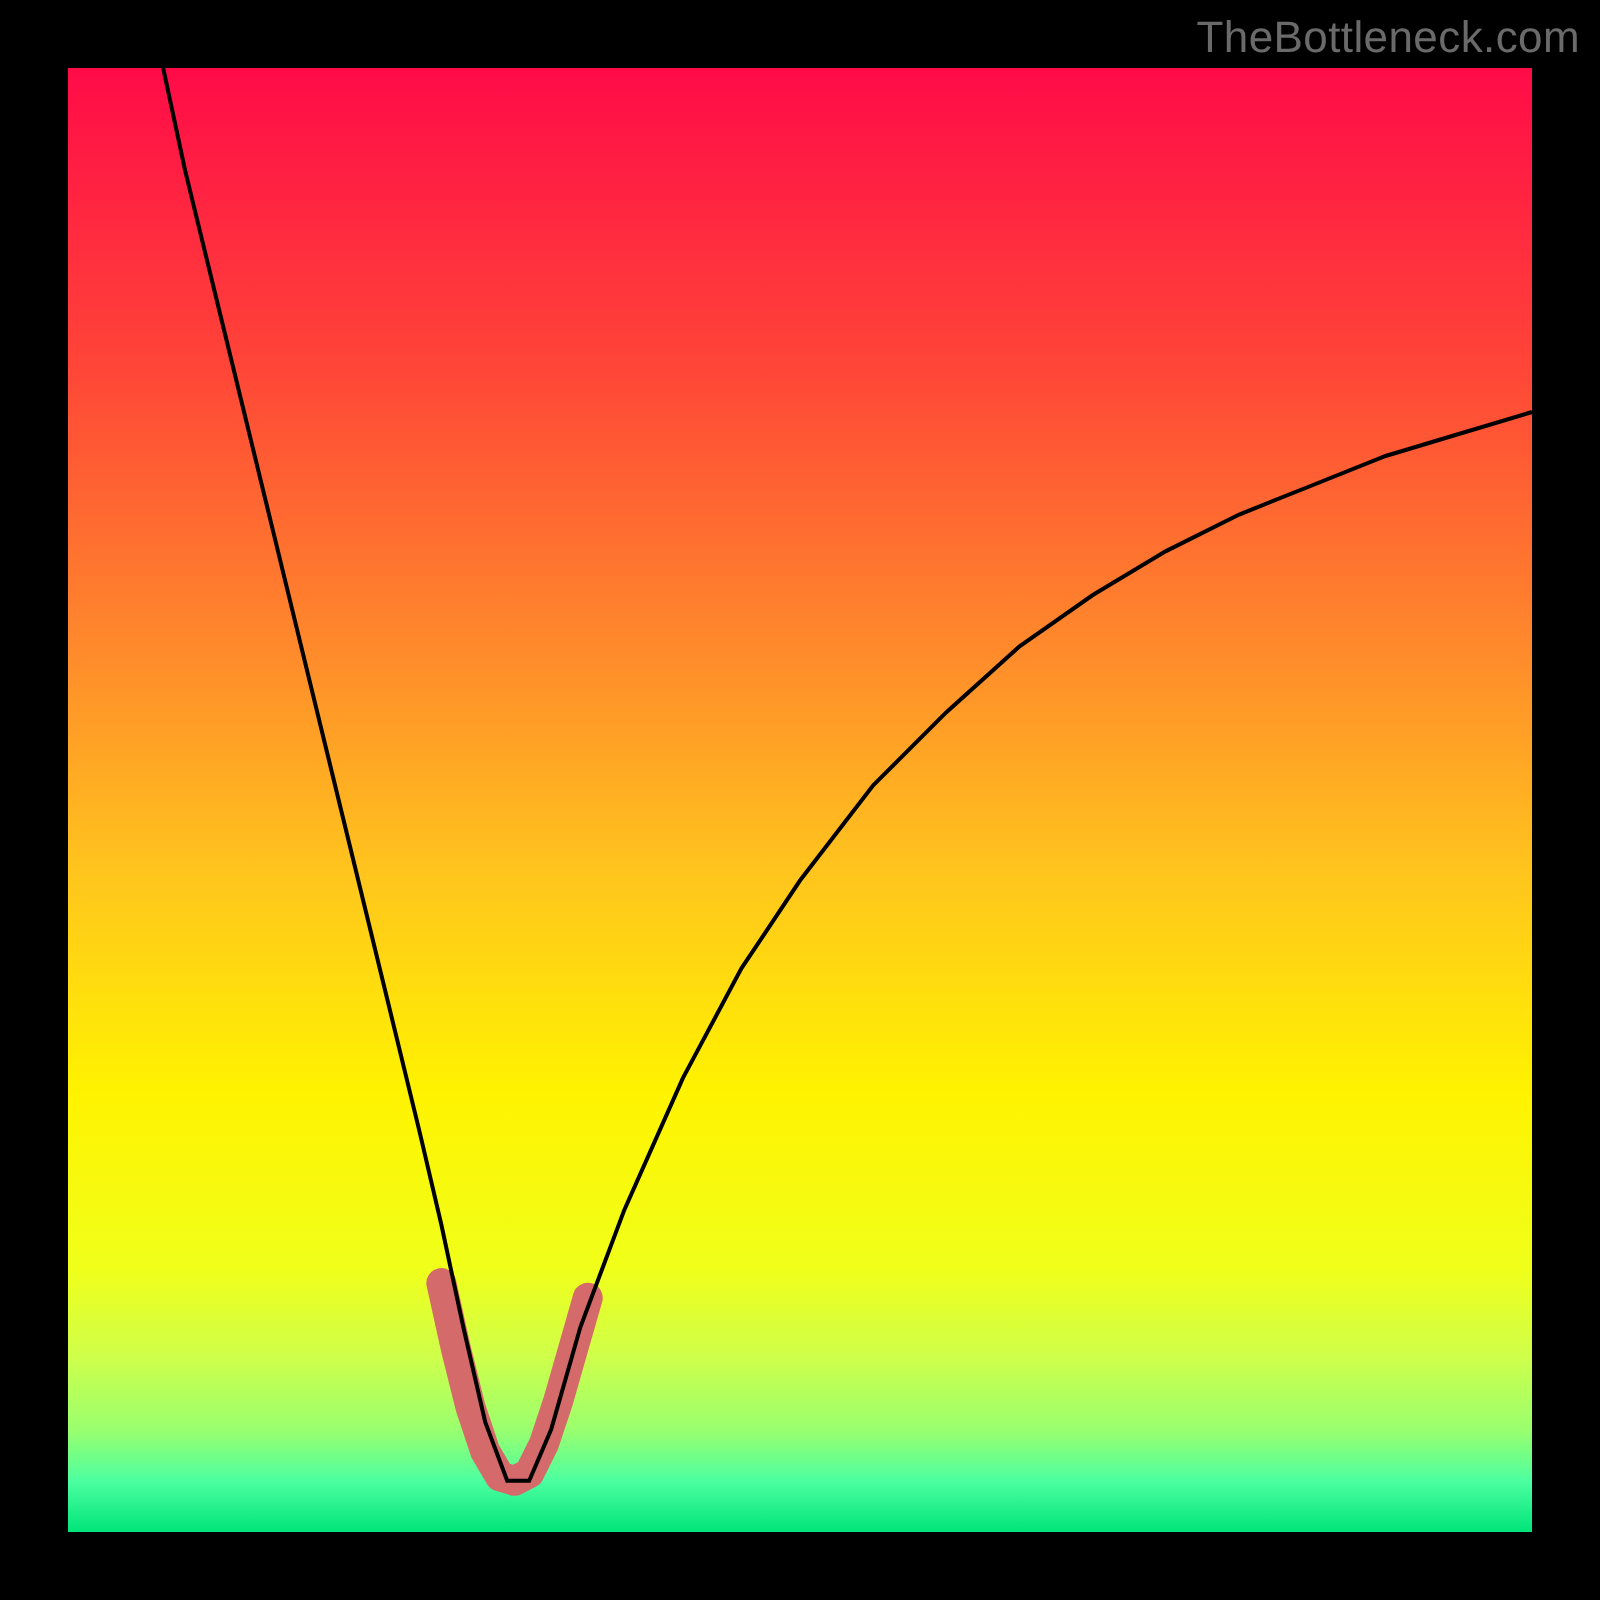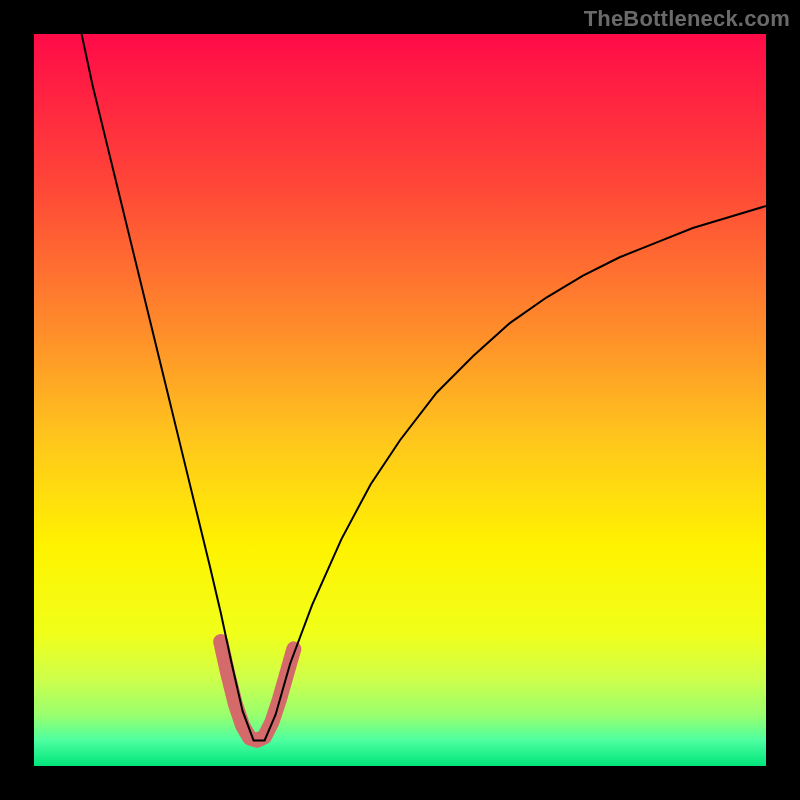--- a/index.html
+++ b/index.html
@@ -19,21 +19,21 @@
     height: 800px;
     background: #000000;
   }
   .watermark {
     position: absolute;
     top: 6px;
     right: 10px;
     color: #6a6a6a;
     font-size: 22px;
     letter-spacing: 0.2px;
-    font-weight: 700;
+    font-weight: 400;
   }
   .plot {
     position: absolute;
     top: 34px;
     left: 34px;
     width: 732px;
     height: 732px;
   }
   .plot svg {
     display: block;

